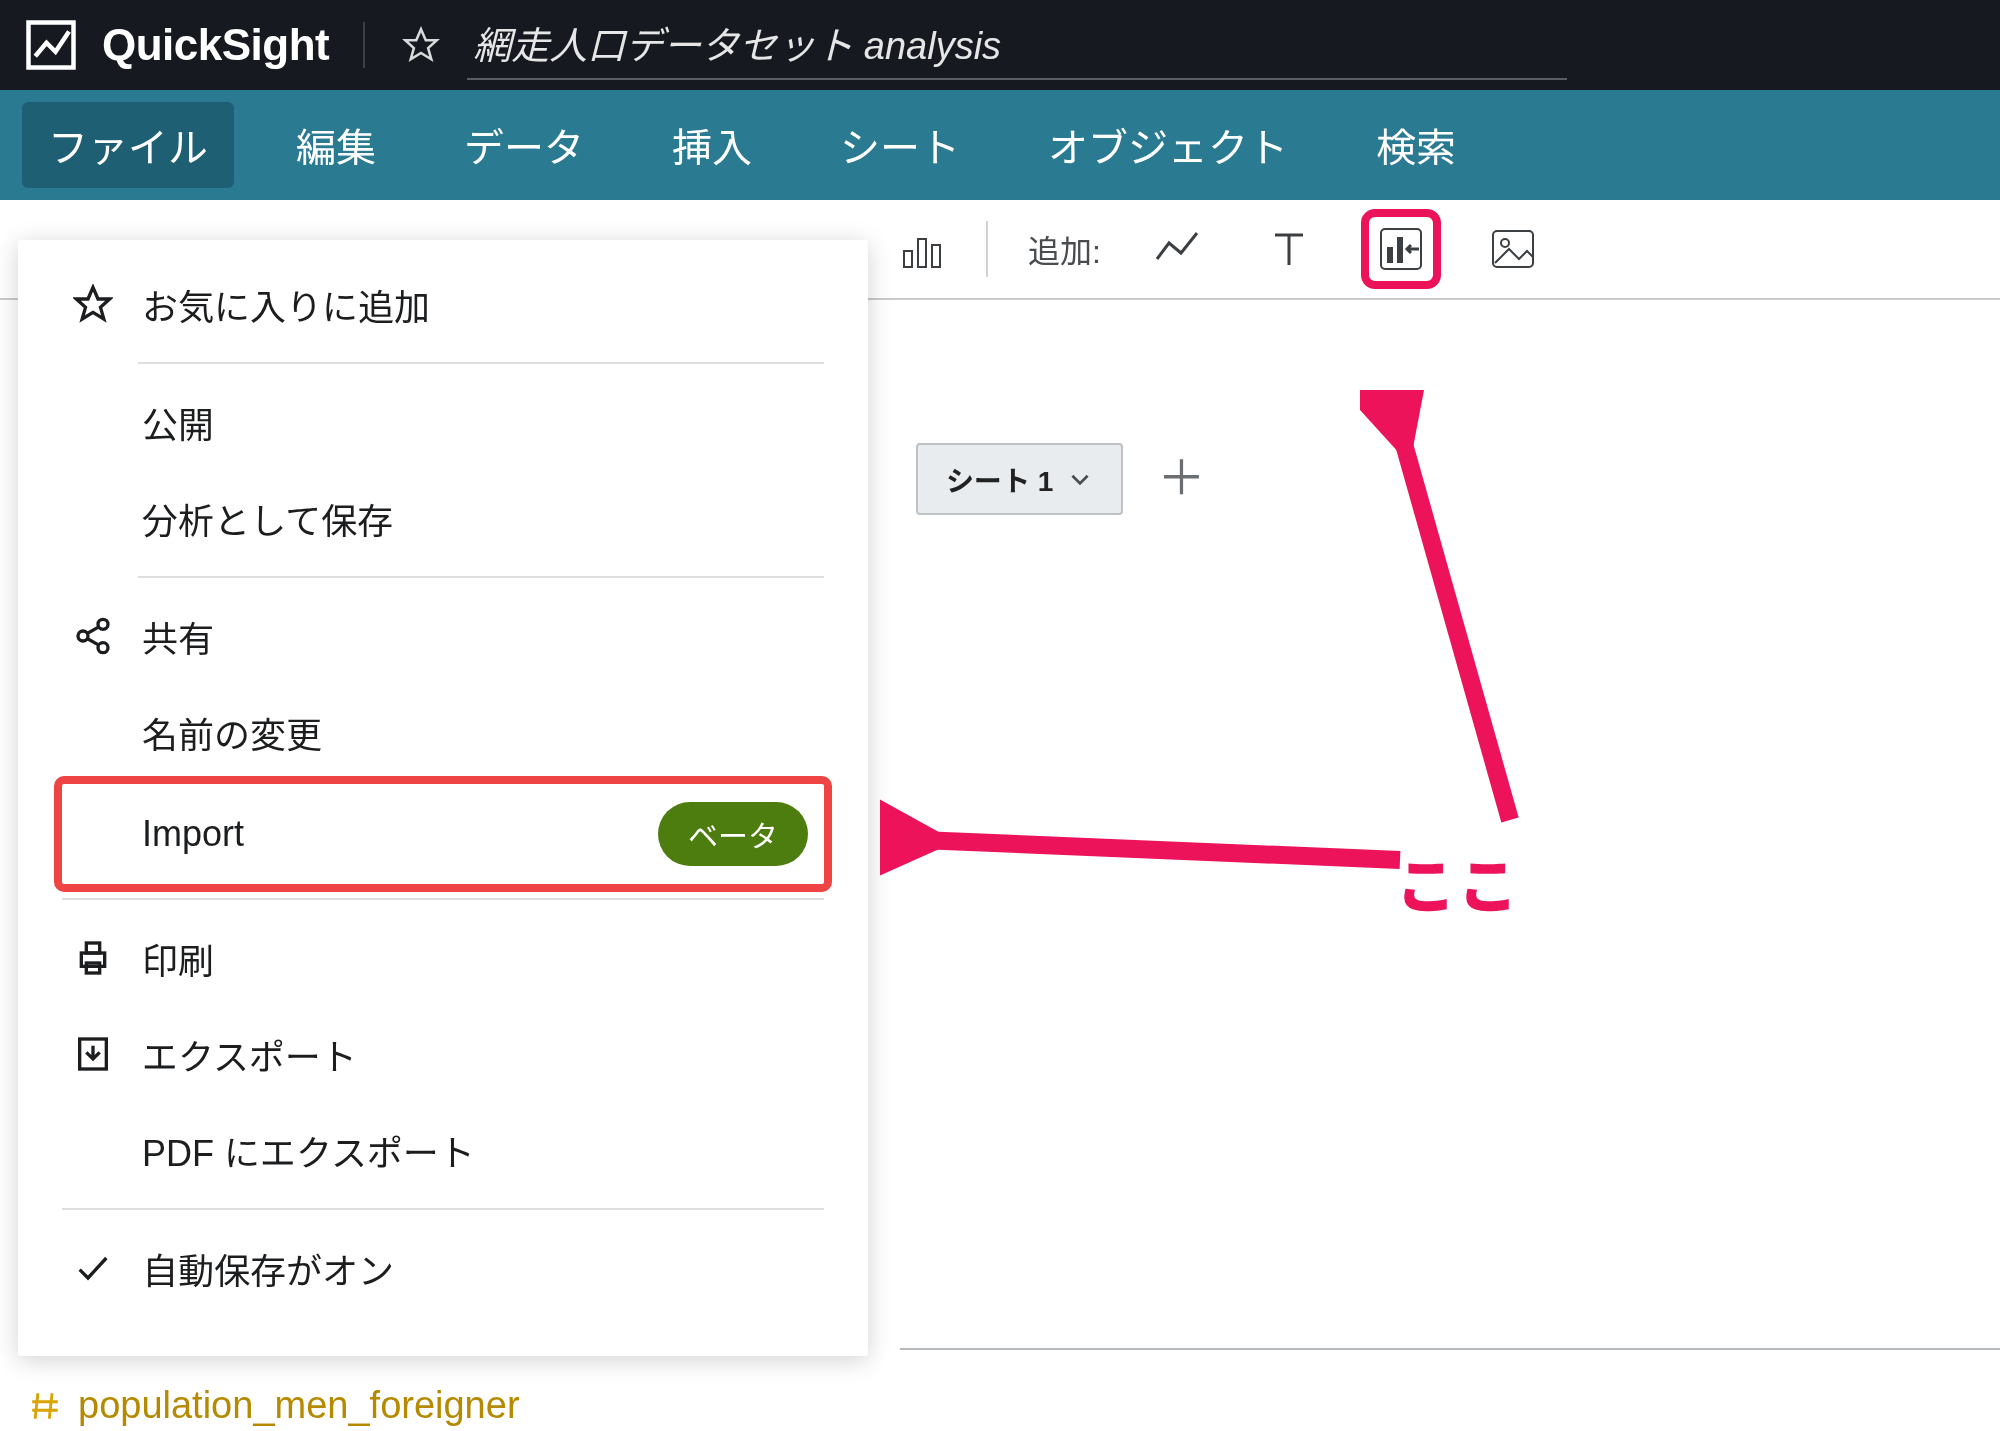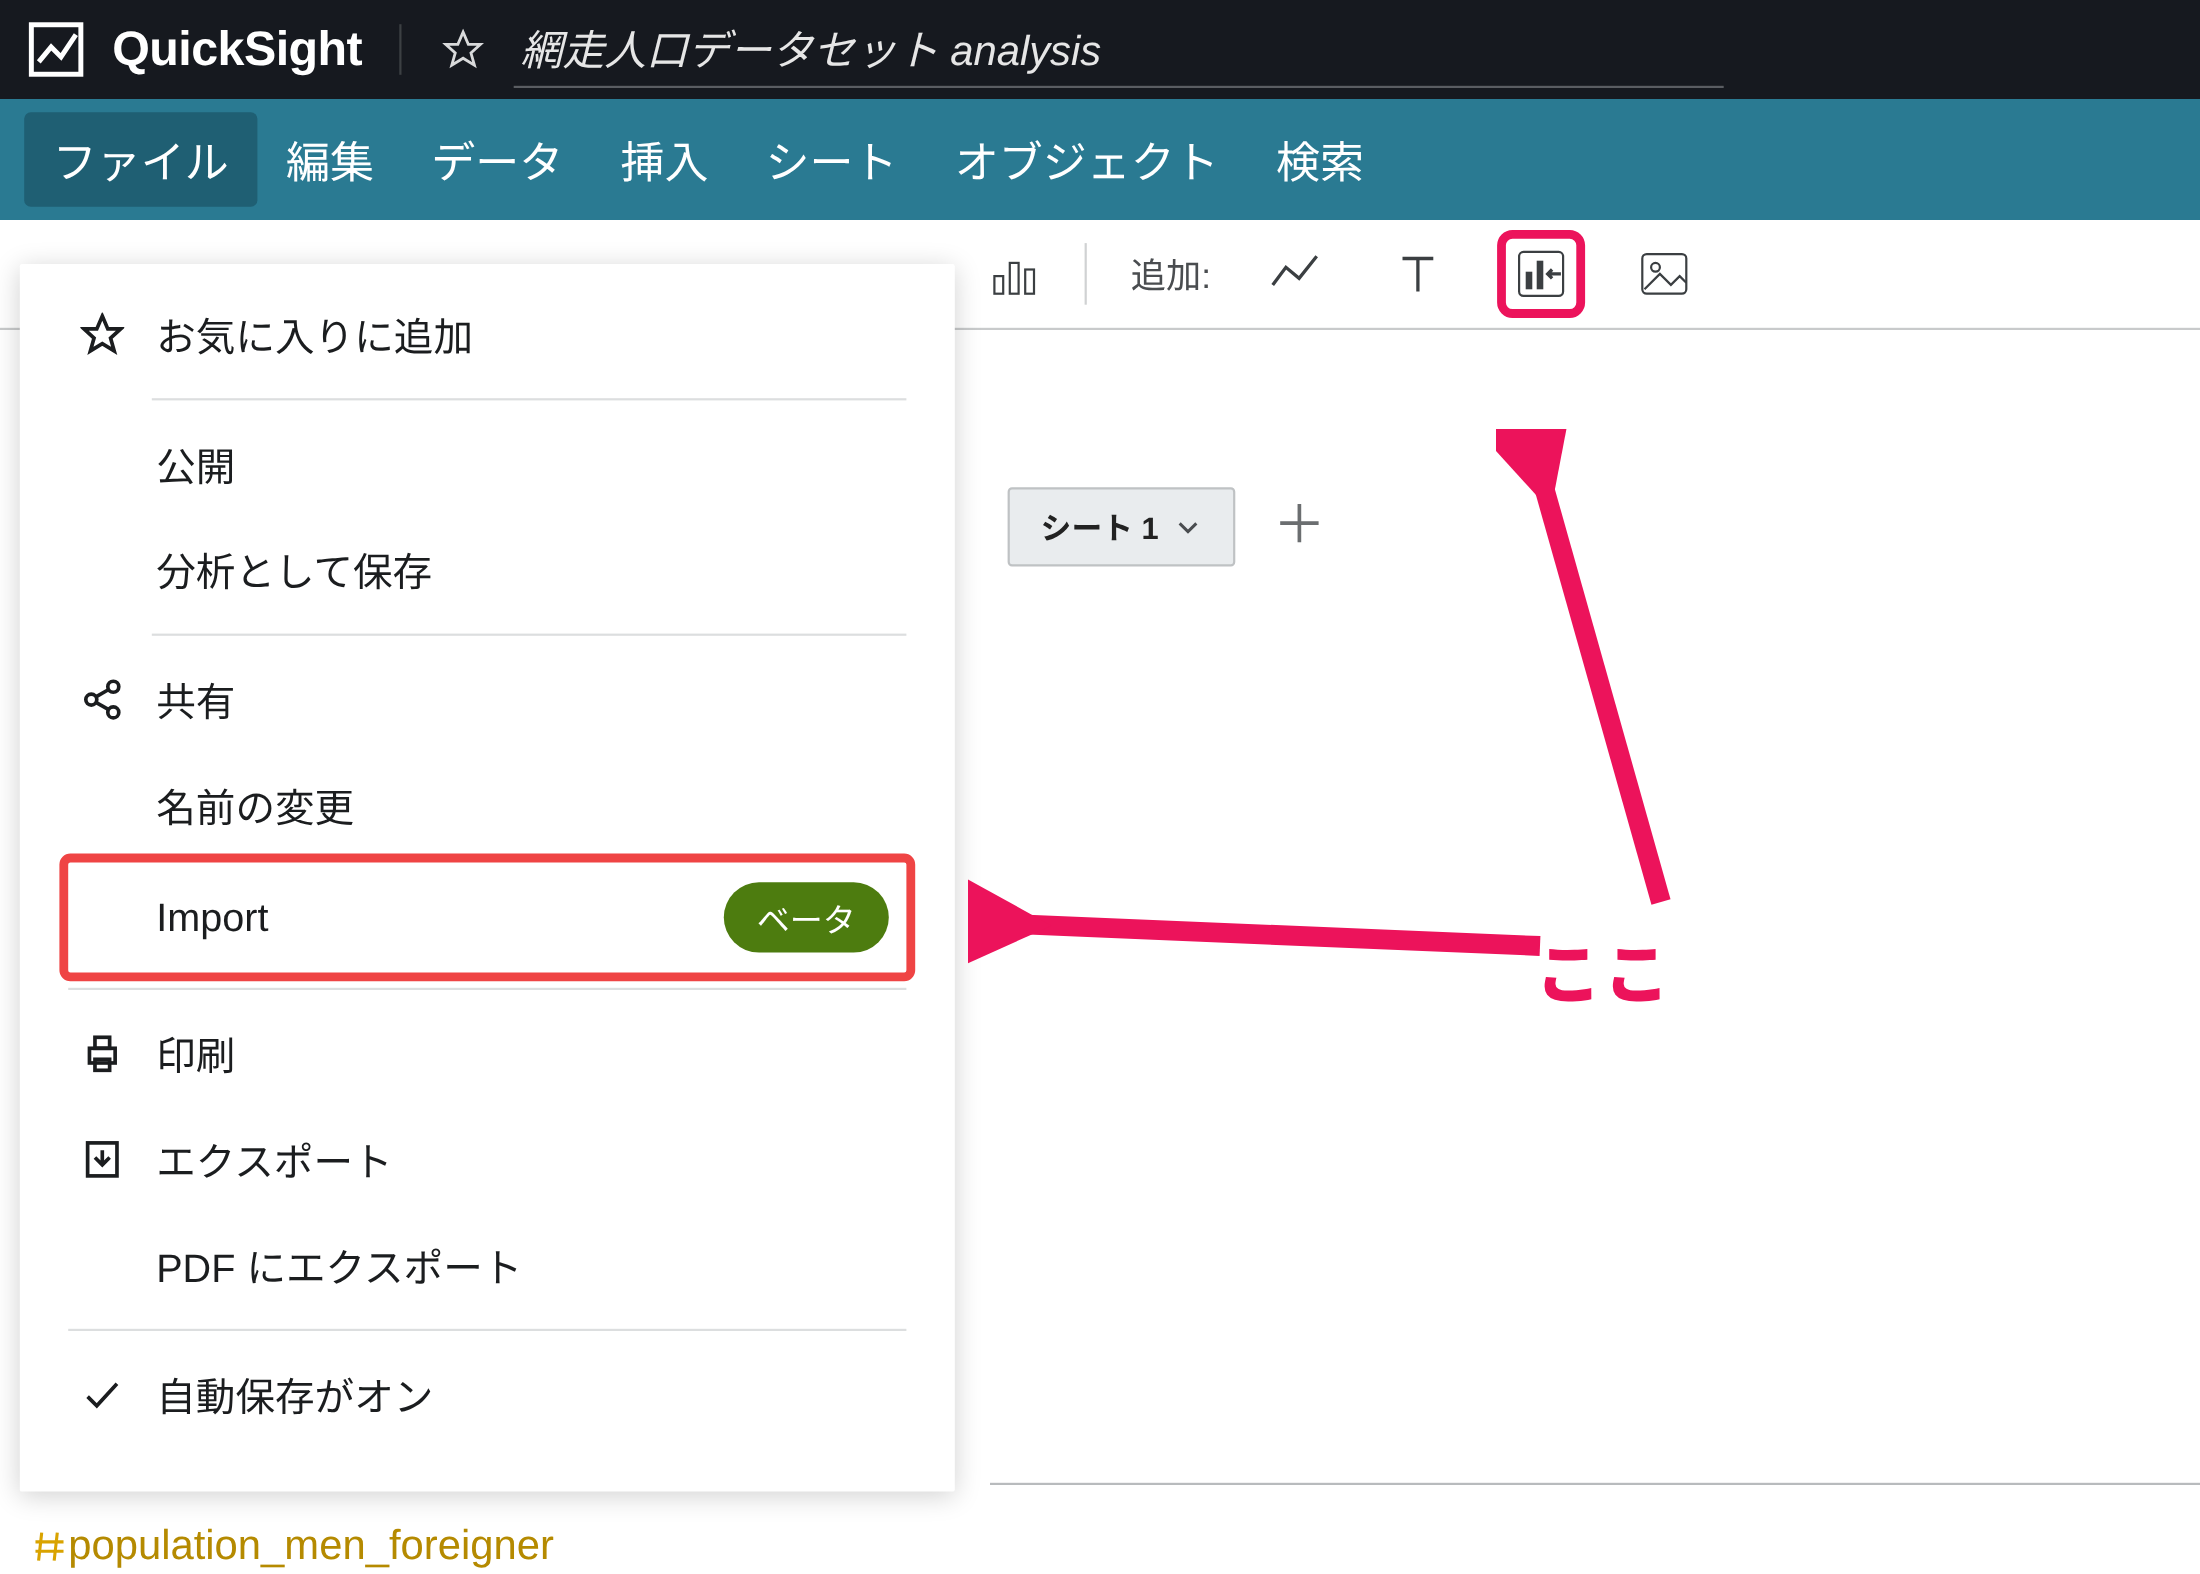--- a/index.html
+++ b/index.html
@@ -30,20 +30,21 @@
     font-style: italic;
   }
 
   
   .menubar {
     background:#2a7a92;
     height: 110px;
     display:flex;
     align-items:center;
     padding: 0 22px;
+    gap: 36px;
   }
   .menu-item {
     color:#fff;
     font-size:40px;
     padding: 14px 26px;
     border-radius:6px;
     white-space:nowrap;
   }
   .menu-item.active {
     background:#1f5f73;
@@ -140,20 +141,21 @@
   }
   .import-highlight .spacer-ico { width:38px; flex:0 0 38px; }
 
   
   .bottom-frag {
     position:absolute;
     left: 28px;
     top: 1384px;
     display:flex;
     align-items:center;
+    gap: 16px;
     color:#b58a00;
     font-size:38px;
   }
   .bottom-frag svg { width:34px; height:34px; }
 
   
   .annot { position:absolute; pointer-events:none; }
   .annot-label {
     position:absolute;
     left:1396px; top:838px;

